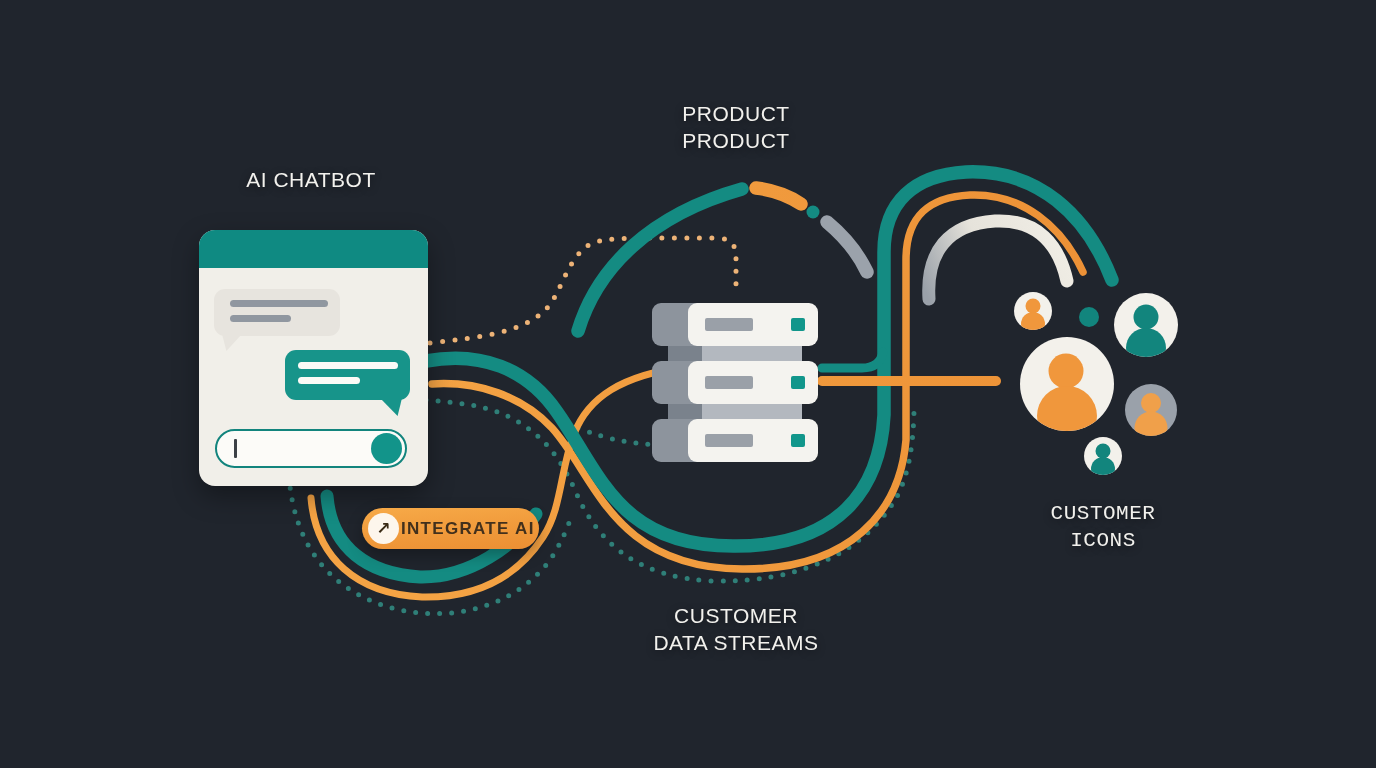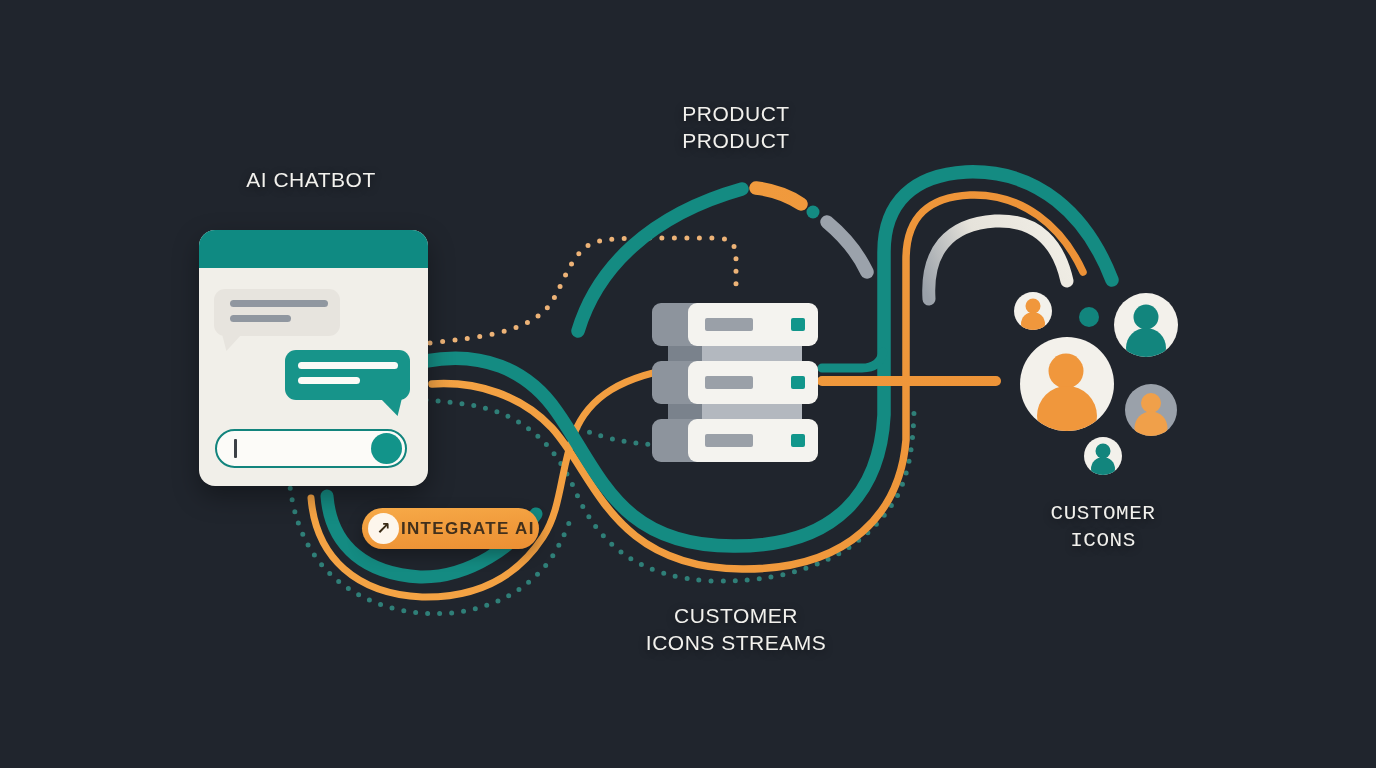--- a/index.html
+++ b/index.html
@@ -167,21 +167,21 @@
 
   <div class="node-label lbl-chatbot">
     <div>AI CHATBOT</div>
   </div>
   <div class="node-label lbl-database">
     <div>PRODUCT</div>
     <div>PRODUCT</div>
   </div>
   <div class="node-label lbl-streams">
     <div>CUSTOMER</div>
-    <div>ICONS STREAMS</div>
+    <div>DATA STREAMS</div>
   </div>
   <div class="node-label lbl-customers">
     <div>CUSTOMER</div>
     <div>ICONS</div>
   </div>
 
   <div class="chat-window">
     <div class="chat-header"></div>
     <div class="bubble bubble-gray">
       <div class="msg-line l1"></div>

